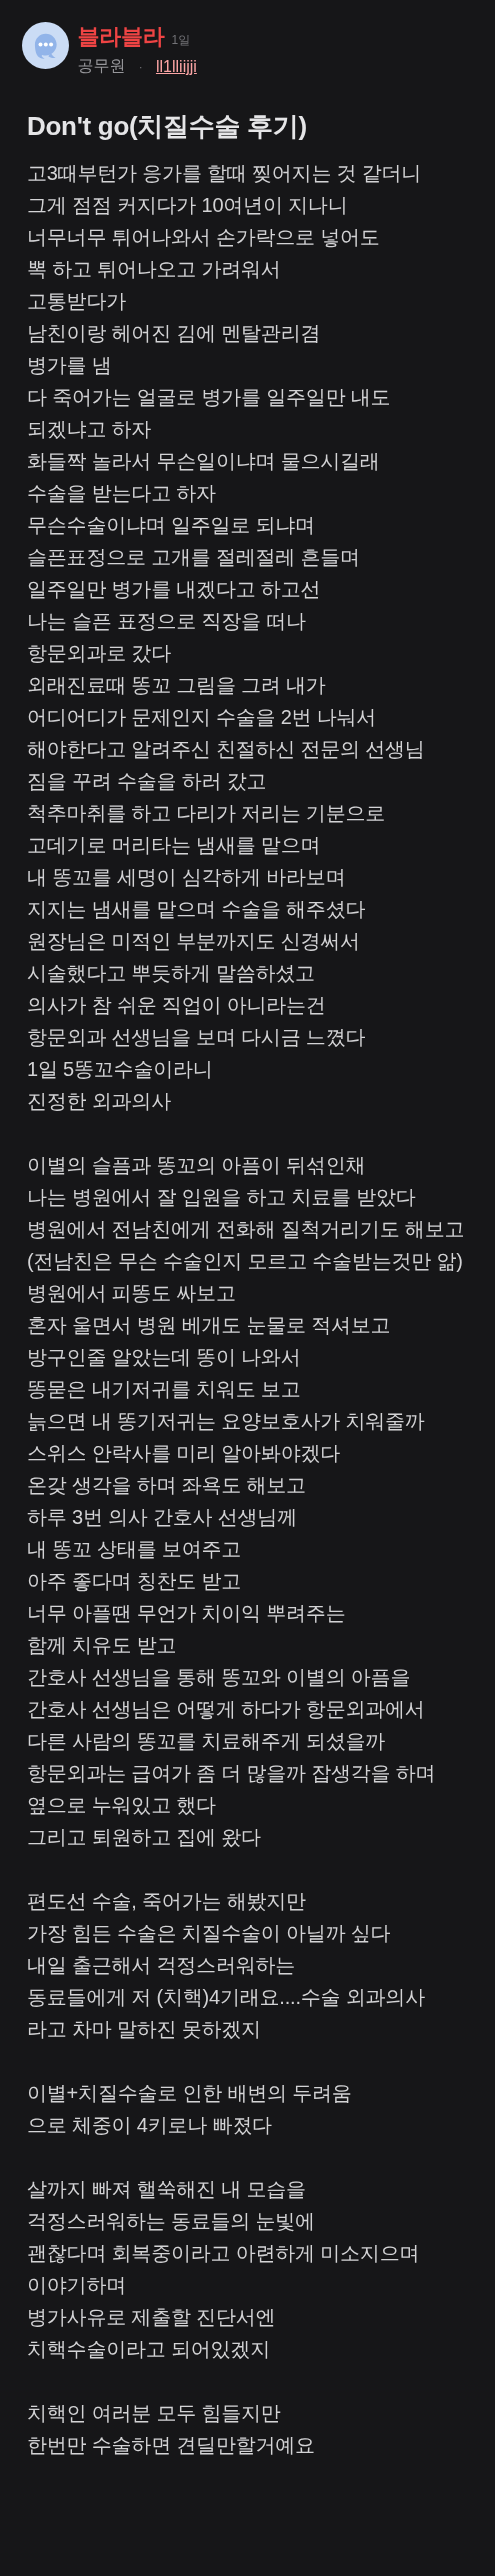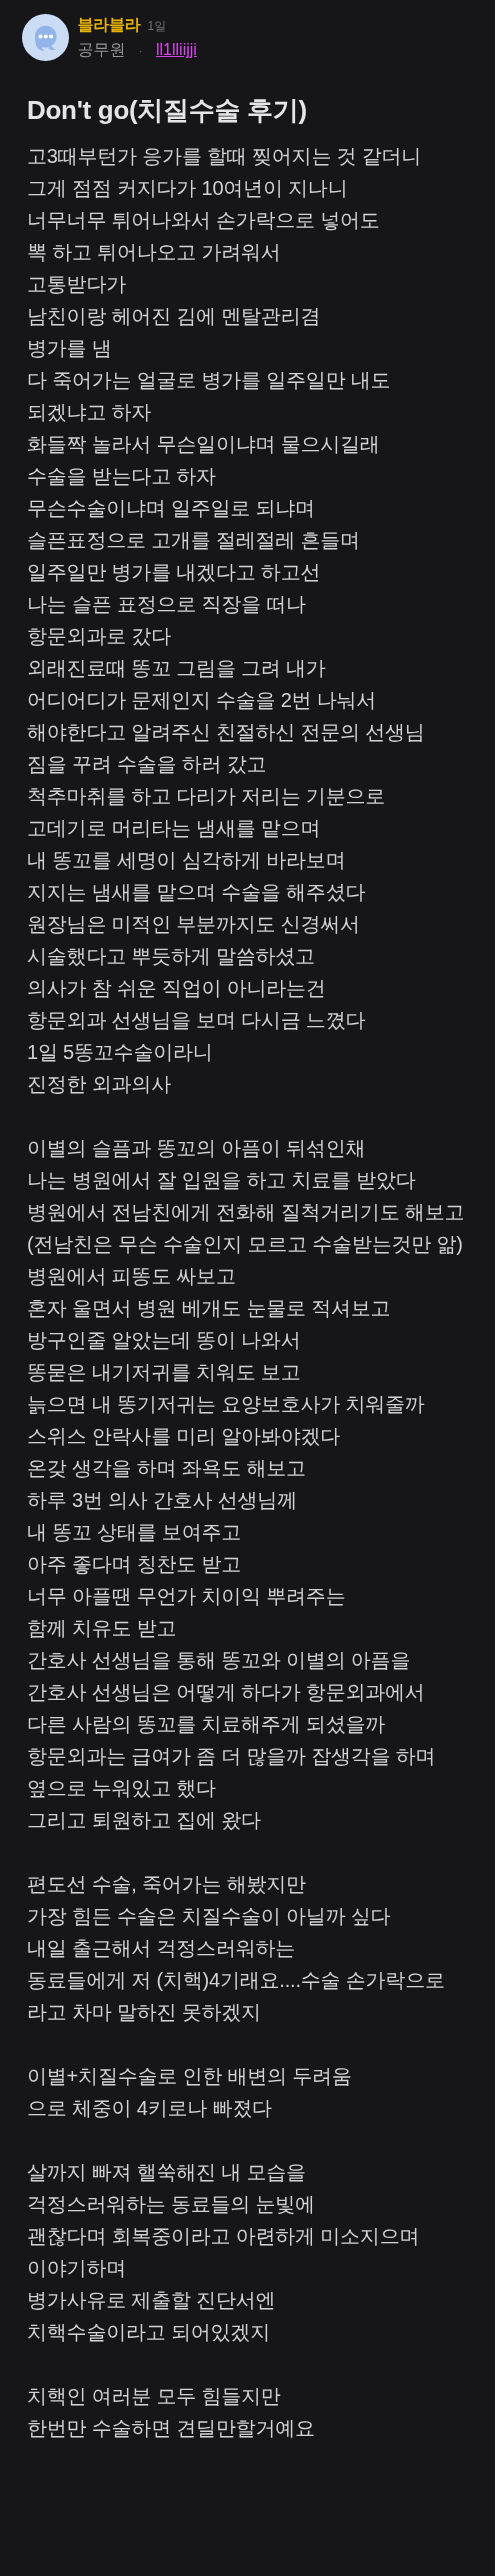--- a/index.html
+++ b/index.html
@@ -33,41 +33,42 @@
     flex-direction: column;
     justify-content: center;
     gap: 4.2px;
   }
   .header-row1 {
     display: flex;
     align-items: baseline;
     gap: 7.1px;
   }
   .community-name {
-    font-size: 16px;
+    font-size: 22px;
     font-weight: 700;
-    color: #eab308;
+    color: #ef4444;
     letter-spacing: -0.3px;
+    margin-top: 8px;
   }
   .post-timestamp {
     font-size: 12px;
     color: #737377;
   }
   .header-row2 {
     display: flex;
     align-items: center;
     gap: 13px;
     font-size: 16px;
     color: #97979b;
   }
   .author-separator {
     color: #6b6b6f;
     font-size: 13px;
   }
-  .author-id { color: #d946ef; text-decoration: underline; }
+  .author-id { color: #fca5a5; text-decoration: underline; }
   .post-title {
     margin: 33px 0 0 0;
     font-size: 26px;
     line-height: 32px;
     font-weight: 600;
     color: #e5e5e7;
     letter-spacing: -0.3px;
   }
   .post-body {
     margin-top: 14.2px;
@@ -163,21 +164,21 @@
       <div class="line">간호사 선생님을 통해 똥꼬와 이별의 아픔을</div>
       <div class="line">간호사 선생님은 어떻게 하다가 항문외과에서</div>
       <div class="line">다른 사람의 똥꼬를 치료해주게 되셨을까</div>
       <div class="line">항문외과는 급여가 좀 더 많을까 잡생각을 하며</div>
       <div class="line">옆으로 누워있고 했다</div>
       <div class="line">그리고 퇴원하고 집에 왔다</div>
       <div class="line blank"></div>
       <div class="line">편도선 수술, 죽어가는 해봤지만</div>
       <div class="line">가장 힘든 수술은 치질수술이 아닐까 싶다</div>
       <div class="line">내일 출근해서 걱정스러워하는</div>
-      <div class="line">동료들에게 저 (치핵)4기래요....수술 손가락으로</div>
+      <div class="line">동료들에게 저 (치핵)4기래요....수술 외과의사</div>
       <div class="line">라고 차마 말하진 못하겠지</div>
       <div class="line blank"></div>
       <div class="line">이별+치질수술로 인한 배변의 두려움</div>
       <div class="line">으로 체중이 4키로나 빠졌다</div>
       <div class="line blank"></div>
       <div class="line">살까지 빠져 핼쑥해진 내 모습을</div>
       <div class="line">걱정스러워하는 동료들의 눈빛에</div>
       <div class="line">괜찮다며 회복중이라고 아련하게 미소지으며</div>
       <div class="line">이야기하며</div>
       <div class="line">병가사유로 제출할 진단서엔</div>

